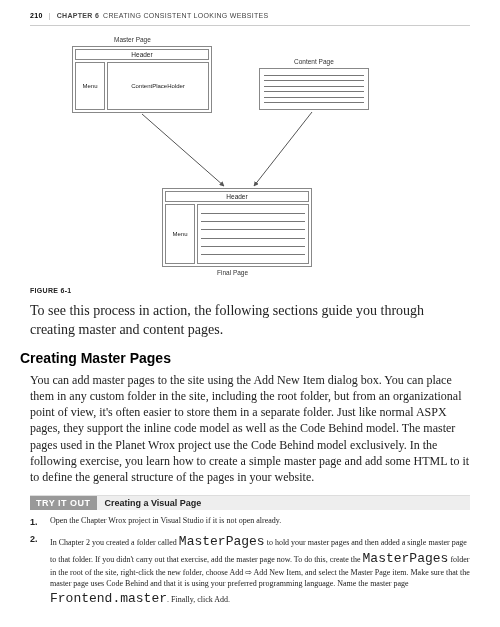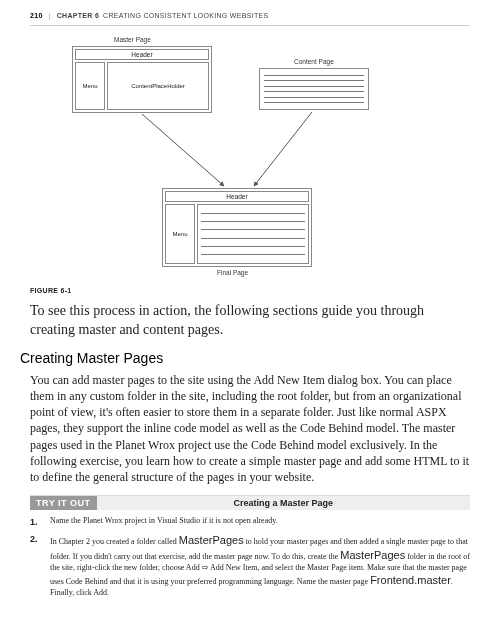--- a/index.html
+++ b/index.html
@@ -109,41 +109,40 @@
   }
 
   .body-para {
     margin: 0 30px 10px 30px;
     line-height: 1.35;
     font-size: 14px;
   }
 
   h2.section {
     font-family: Arial, Helvetica, sans-serif;
-    font-weight: normal;
+    font-weight: bold;
     font-size: 14px;
     margin: 6px 0 6px 20px;
     color: #000;
   }
 
   .section-para {
     margin: 0 30px 10px 30px;
     line-height: 1.35;
     font-size: 12px;
   }
-  .inline-code { font-family: Liberation Sans, sans-serif; font-size: 11px; }
+  .inline-code { font-family: Liberation Mono, monospace; font-size: 13px; }
 
   .tryitout {
     margin: 6px 30px 6px 30px;
     display: flex;
     align-items: stretch;
     font-family: Arial, Helvetica, sans-serif;
     font-size: 9px;
     border-top: 1px solid #ddd;
-    text-align: center;
   }
   .tio-label {
     background: #999;
     color: #fff;
     font-weight: bold;
     padding: 2px 6px;
     letter-spacing: 0.5px;
   }
   .tio-title {
     background: #eee;
@@ -240,23 +239,23 @@
 <div class="figure-caption">FIGURE 6-1</div>
 
 <p class="body-para">To see this process in action, the following sections guide you through creating master and content pages.</p>
 
 <h2 class="section">Creating Master Pages</h2>
 
 <p class="section-para">You can add master pages to the site using the Add New Item dialog box. You can place them in any custom folder in the site, including the root folder, but from an organizational point of view, it's often easier to store them in a separate folder. Just like normal ASPX pages, they support the inline code model as well as the Code Behind model. The master pages used in the Planet Wrox project use the Code Behind model exclusively. In the following exercise, you learn how to create a simple master page and add some HTML to it to define the general structure of the pages in your website.</p>
 
 <div class="tryitout">
   <div class="tio-label">TRY IT OUT</div>
-  <div class="tio-title">Creating a Master Page</div>
+  <div class="tio-title">Creating a Visual Page</div>
 </div>
 
 <ol class="steps">
   <li>
-    <span>Name the Planet Wrox project in Visual Studio if it is not open already.</span>
+    <span>Open the Chapter Wrox project in Visual Studio if it is not open already.</span>
   </li>
   <li>
     <span>In Chapter 2 you created a folder called </span><span class="inline-code">MasterPages</span><span> to hold your master pages and then added a single master page to that folder. If you didn't carry out that exercise, add the master page now. To do this, create the </span><span class="inline-code">MasterPages</span><span> folder in the root of the site, right-click the new folder, choose Add ⇨ Add New Item, and select the Master Page item. Make sure that the master page uses Code Behind and that it is using your preferred programming language. Name the master page </span><span class="inline-code">Frontend.master</span><span>. Finally, click Add.</span>
   </li>
 </ol>
 
 </body></html>

